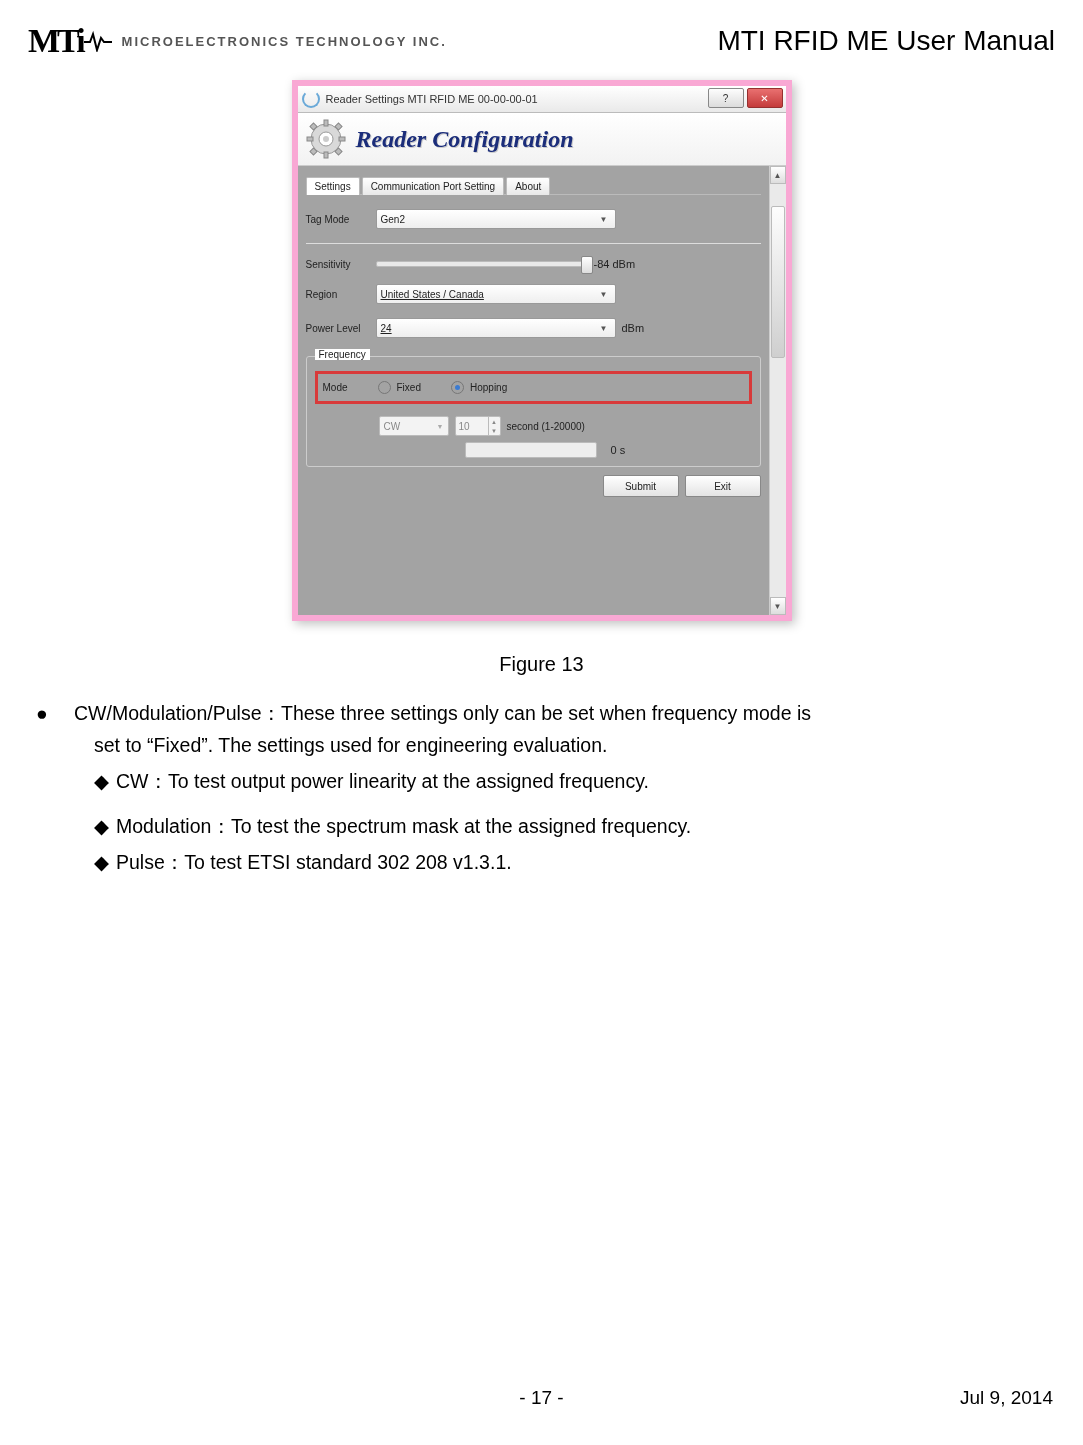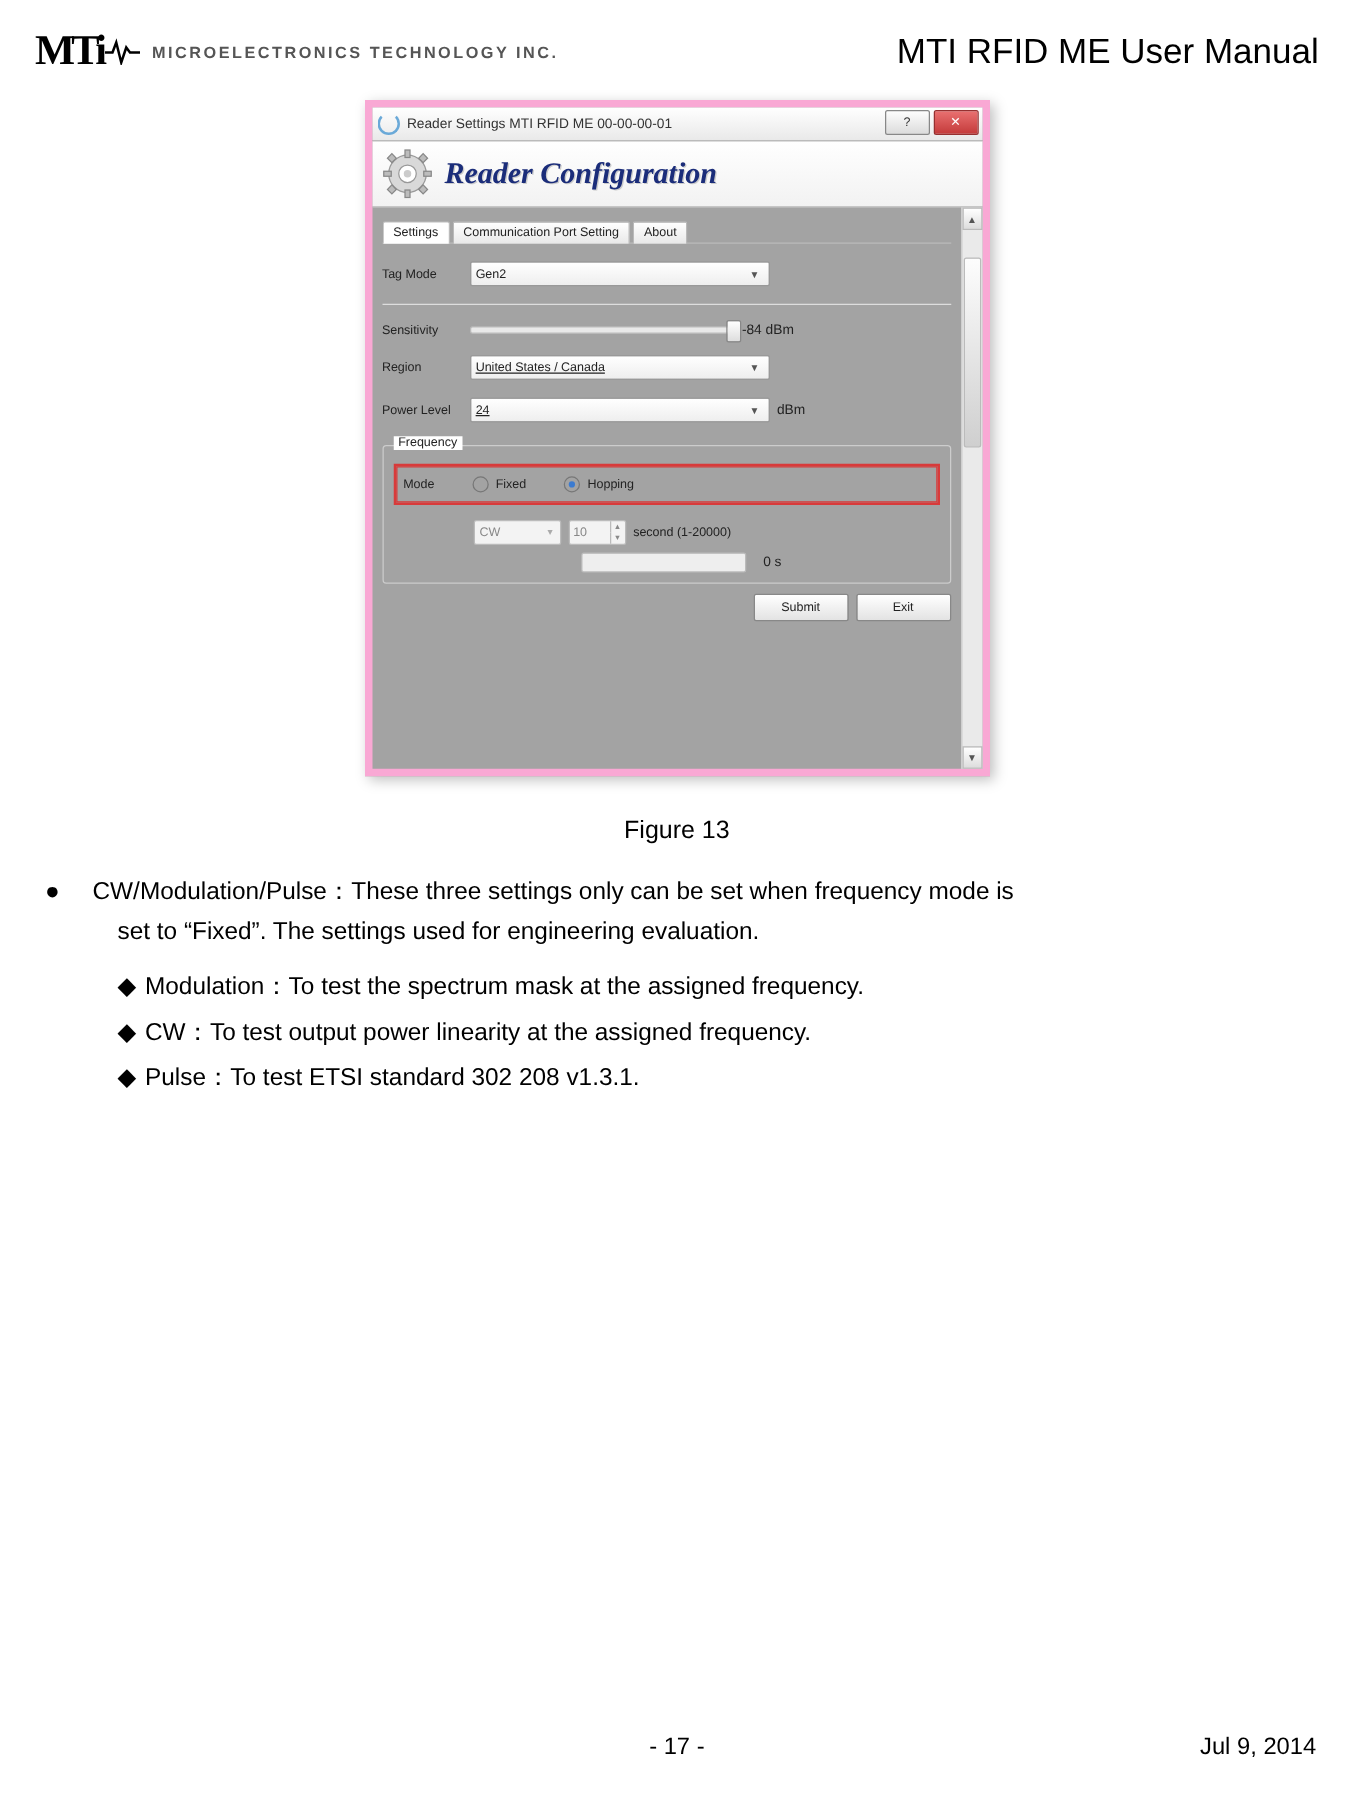--- a/index.html
+++ b/index.html
@@ -321,22 +321,22 @@
 </div>
 
 <div class="caption">Figure 13</div>
 
 <div class="body-text">
 
   <div class="li1 li2">
     <span class="bullet">●</span><span>CW/Modulation/Pulse：These three settings only can be set when frequency mode is</span>
   </div>
   <div class="sub first">set to “Fixed”. The settings used for engineering evaluation.</div>
+  <div class="sub"><span class="dia">◆</span><span>CW：To test output power linearity at the assigned frequency.</span></div>
   <div class="sub" style="margin-top:14px"><span class="dia">◆</span><span>Modulation：To test the spectrum mask at the assigned frequency.</span></div>
-  <div class="sub"><span class="dia">◆</span><span>CW：To test output power linearity at the assigned frequency.</span></div>
   <div class="sub"><span class="dia">◆</span><span>Pulse：To test ETSI standard 302 208 v1.3.1.</span></div>
 </div>
 
 <div class="footer">
   <span></span>
   <span class="mid">-  17  -</span>
   <span>Jul  9,  2014</span>
 </div>
 
 </body></html>

